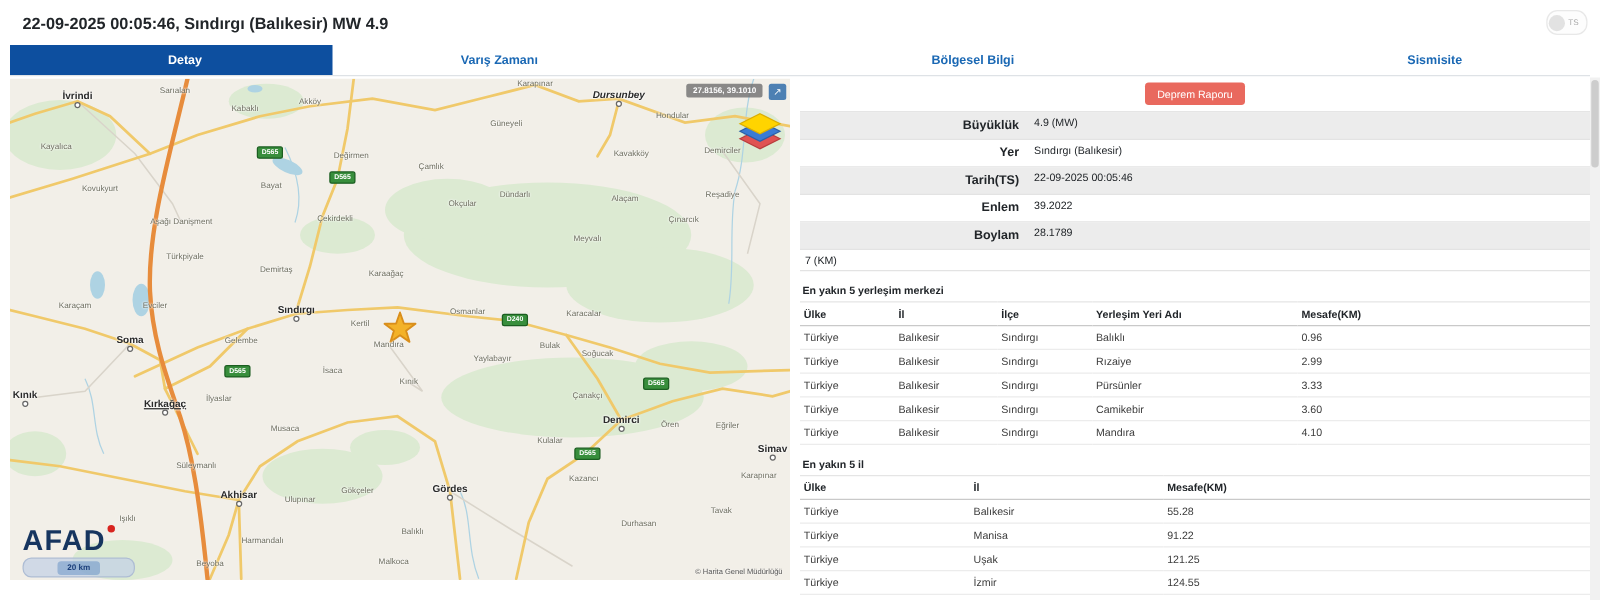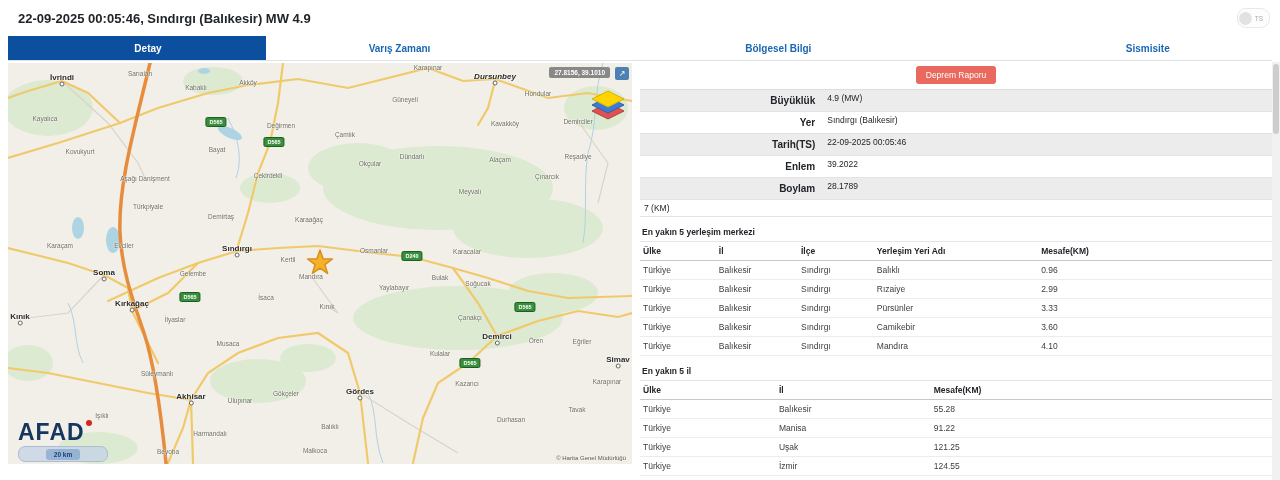--- a/index.html
+++ b/index.html
@@ -210,21 +210,21 @@
         <span class="mlabel vil" style="left: 149px; top: 310px;">Süleymanlı</span>
         <span class="mlabel vil" style="left: 202px; top: 370px;">Harmandalı</span>
         <span class="mlabel vil" style="left: 160px; top: 388px;">Beyoba</span>
         <span class="mlabel vil" style="left: 307px; top: 387px;">Malkoca</span>
         <span class="mlabel vil" style="left: 322px; top: 363px;">Balıklı</span>
         <span class="mlabel vil" style="left: 94px; top: 352px;">Işıklı</span>
         <span class="mlabel city" style="left: 54px; top: 14px;">İvrindi</span>
         <span class="mlabel city" style="left: 487px; top: 13px; font-style: italic;">Dursunbey</span>
         <span class="mlabel city" style="left: 229px; top: 185px;">Sındırgı</span>
         <span class="mlabel city" style="left: 96px; top: 209px;">Soma</span>
-        <span class="mlabel city" style="left: 124px; top: 240px;">Kırkağaç</span>
+        <span class="mlabel city" style="left: 124px; top: 260px; text-decoration: underline;">Kırkağaç</span>
         <span class="mlabel city" style="left: 12px; top: 253px;">Kınık</span>
         <span class="mlabel city" style="left: 183px; top: 333px;">Akhisar</span>
         <span class="mlabel city" style="left: 352px; top: 328px;">Gördes</span>
         <span class="mlabel city" style="left: 489px; top: 273px;">Demirci</span>
         <span class="mlabel city" style="left: 610px; top: 252px; margin-top: 44px;">Simav</span>
         <span class="rbadge" style="left: 208px; top: 59px;">D565</span>
         <span class="rbadge" style="left: 266px; top: 79px;">D565</span>
         <span class="rbadge" style="left: 182px; top: 234px;">D565</span>
         <span class="rbadge" style="left: 404px; top: 193px;">D240</span>
         <span class="rbadge" style="left: 517px; top: 244px;">D565</span>

